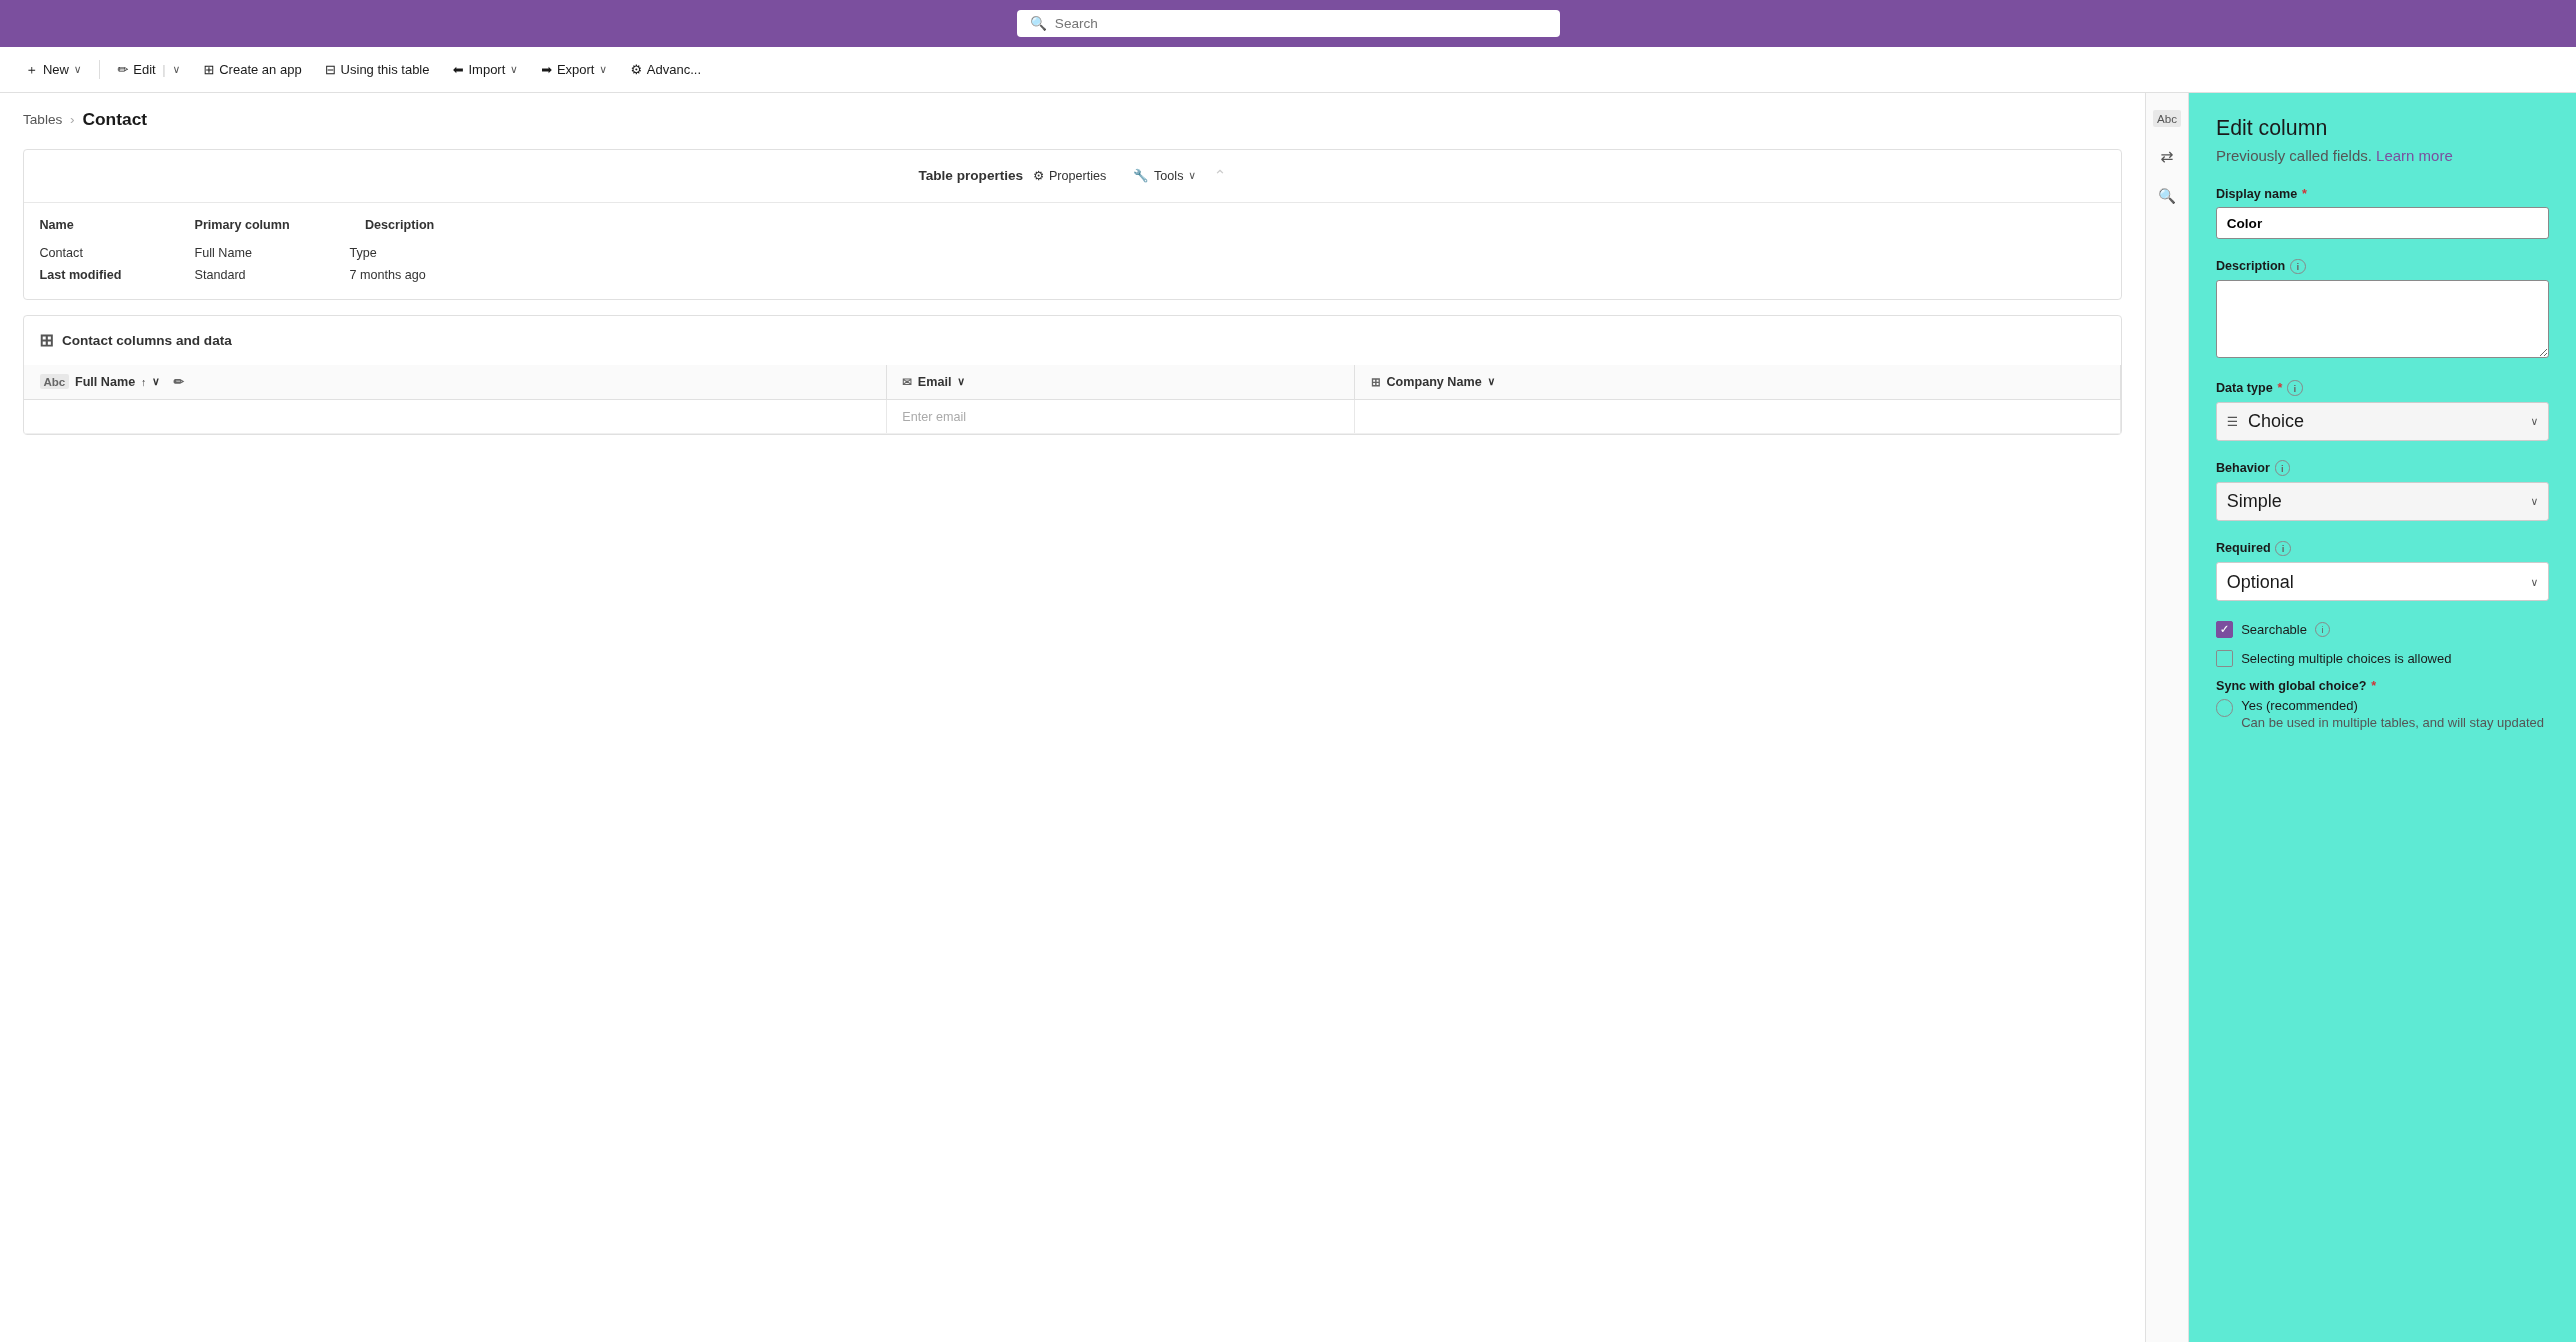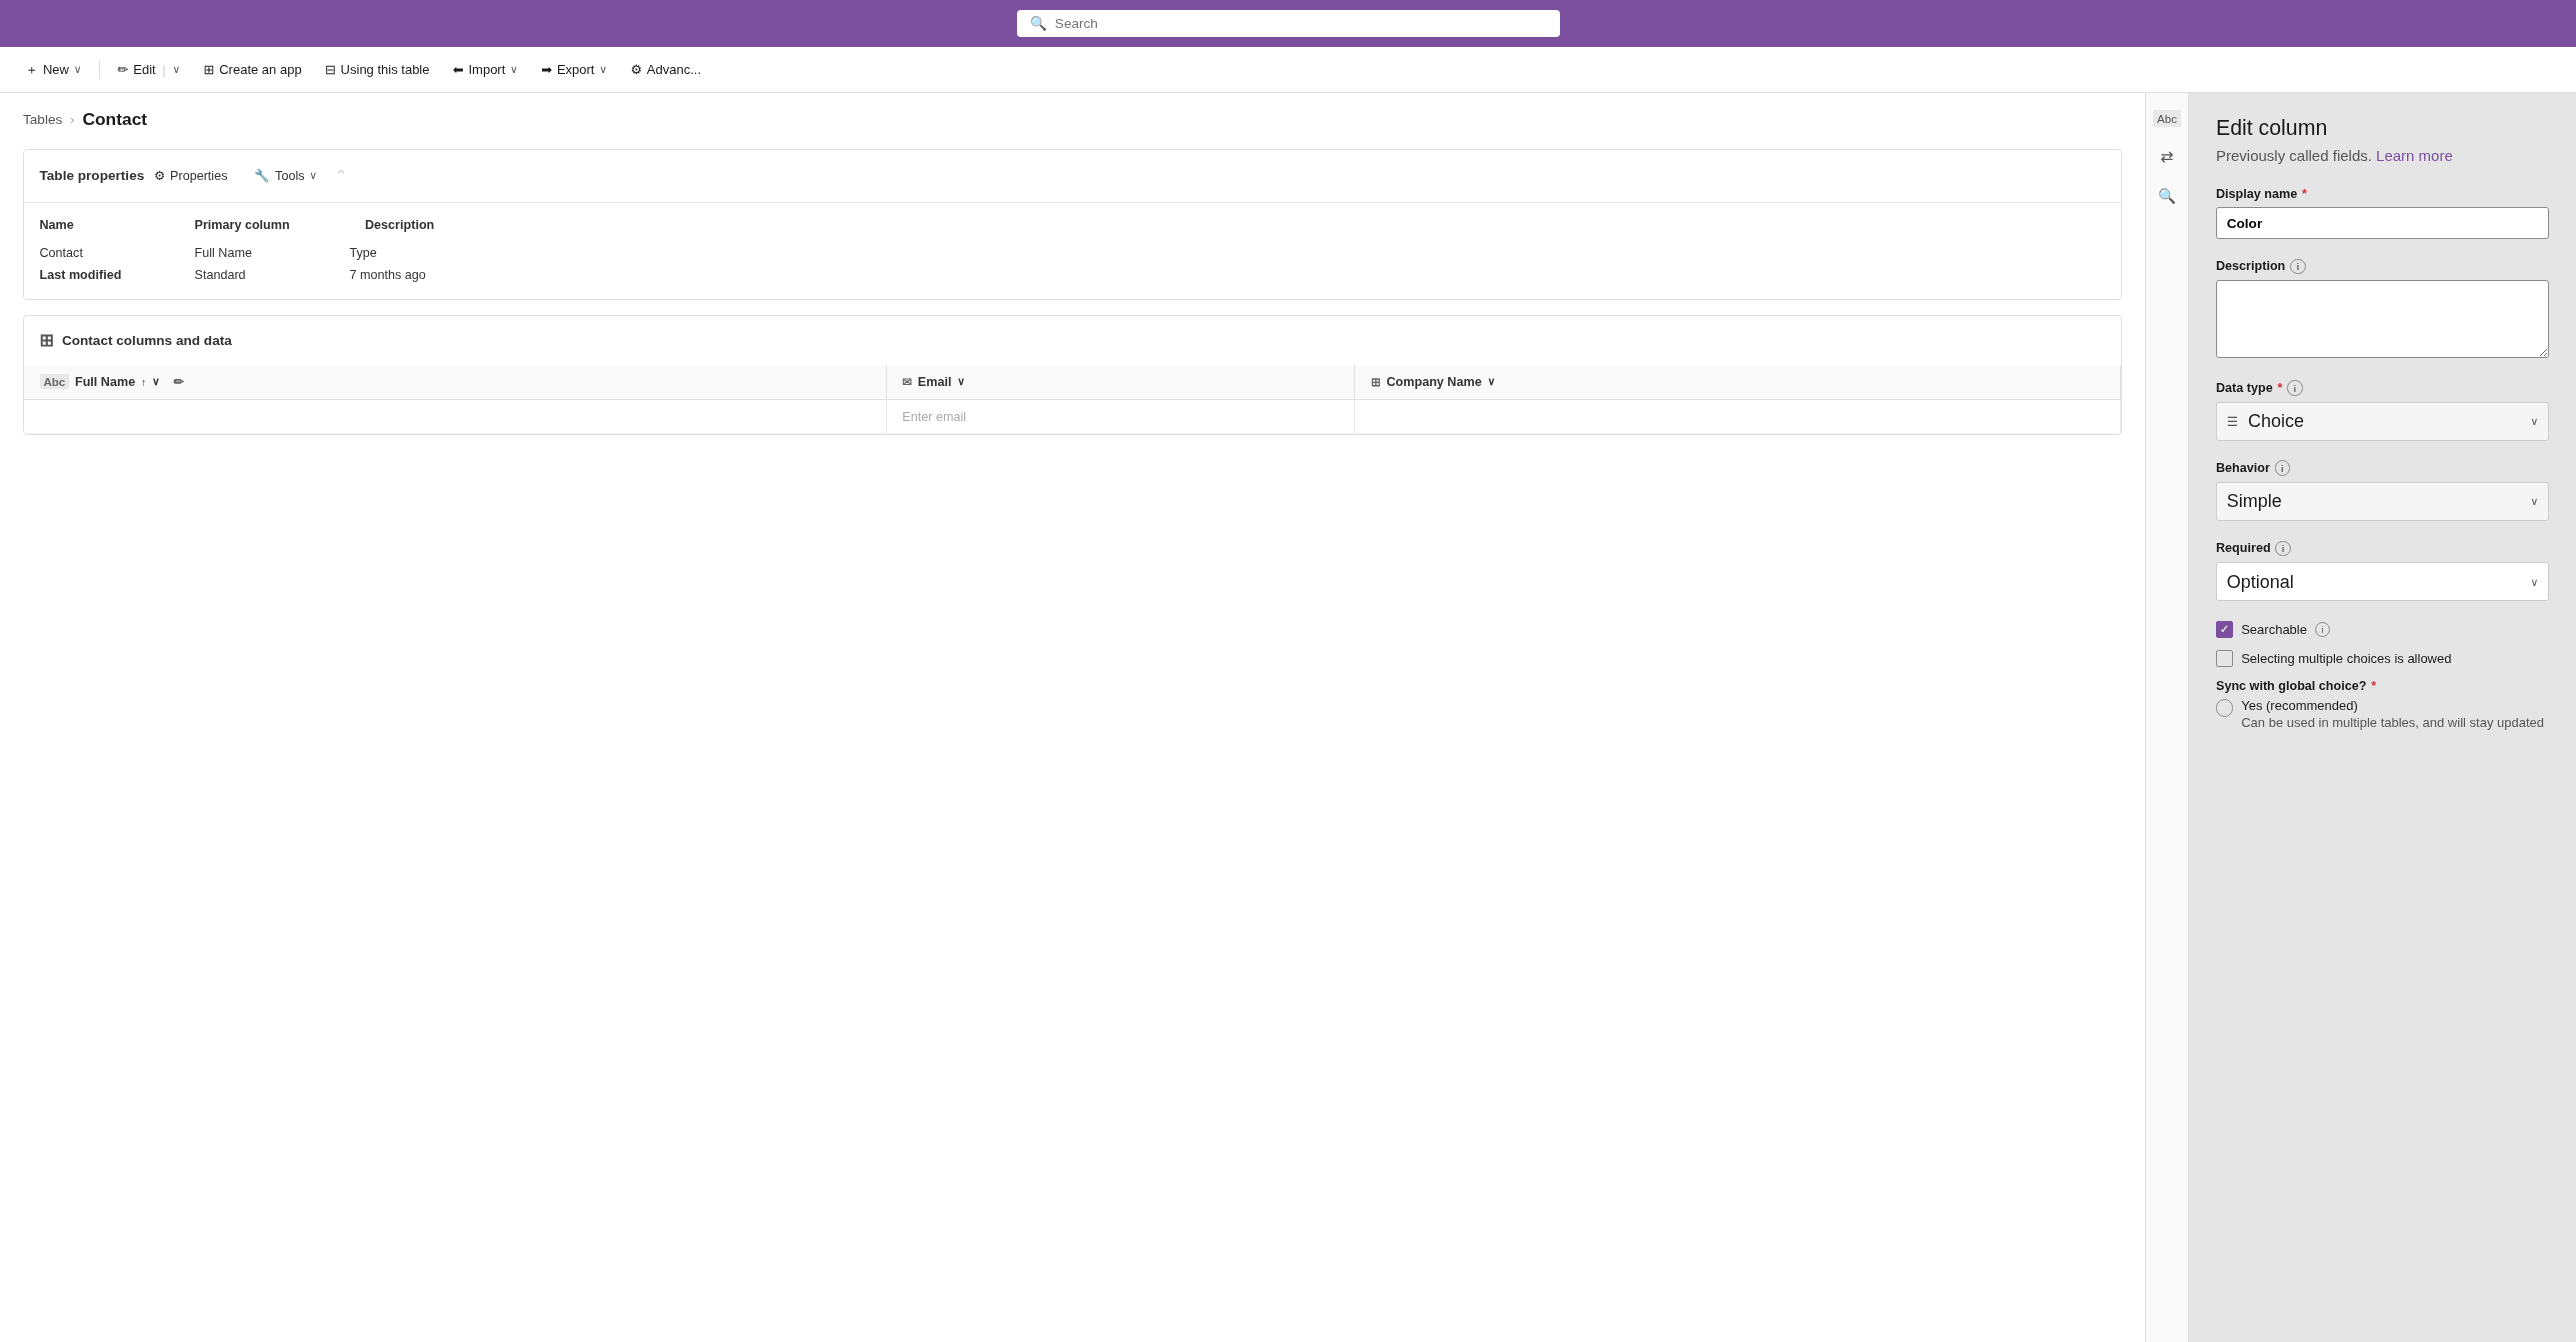--- a/index.html
+++ b/index.html
@@ -77,21 +77,21 @@
     
     .card {
       border: 1px solid #e0e0e0;
       border-radius: 3.9px;
       margin-bottom: 15.5px;
       background: #fff;
     }
     .card-header {
       display: flex;
       align-items: center;
-      justify-content: flex-start;
+      justify-content: center;
       padding: 13.6px 15.5px;
       border-bottom: 1px solid #e8e8e8;
     }
     .card-title { font-weight: 600; font-size: 13.6px; }
     .card-actions { display: flex; gap: 7.8px; align-items: center; }
     .card-action-btn {
       display: flex; align-items: center; gap: 4.8px;
       padding: 4.8px 9.7px; border: none; background: none; cursor: pointer;
       font-size: 12.6px; color: #333; border-radius: 2.9px;
     }
@@ -133,21 +133,21 @@
       font-size: 12.6px;
     }
     .email-placeholder { color: #aaa; font-style: normal; }
 
     
     .right-panel {
       width: 388px;
       border-left: 1px solid #e0e0e0;
       overflow-y: auto;
       padding: 23px 27px;
-      background: #e5e5e5;
+      background: #5eead4;
       flex-shrink: 0;
     }
     .edit-col-title { font-size: 21.3px; font-weight: 300; color: #1a1a1a; margin-bottom: 5.8px; }
     .edit-col-subtitle { font-size: 15px; color: #555; margin-bottom: 23px; }
     .edit-col-subtitle a { color: #7B4F9E; text-decoration: none; }
 
     .field-group { margin-bottom: 19.4px; }
     .field-label {
       font-size: 12.6px;
       font-weight: 600;

